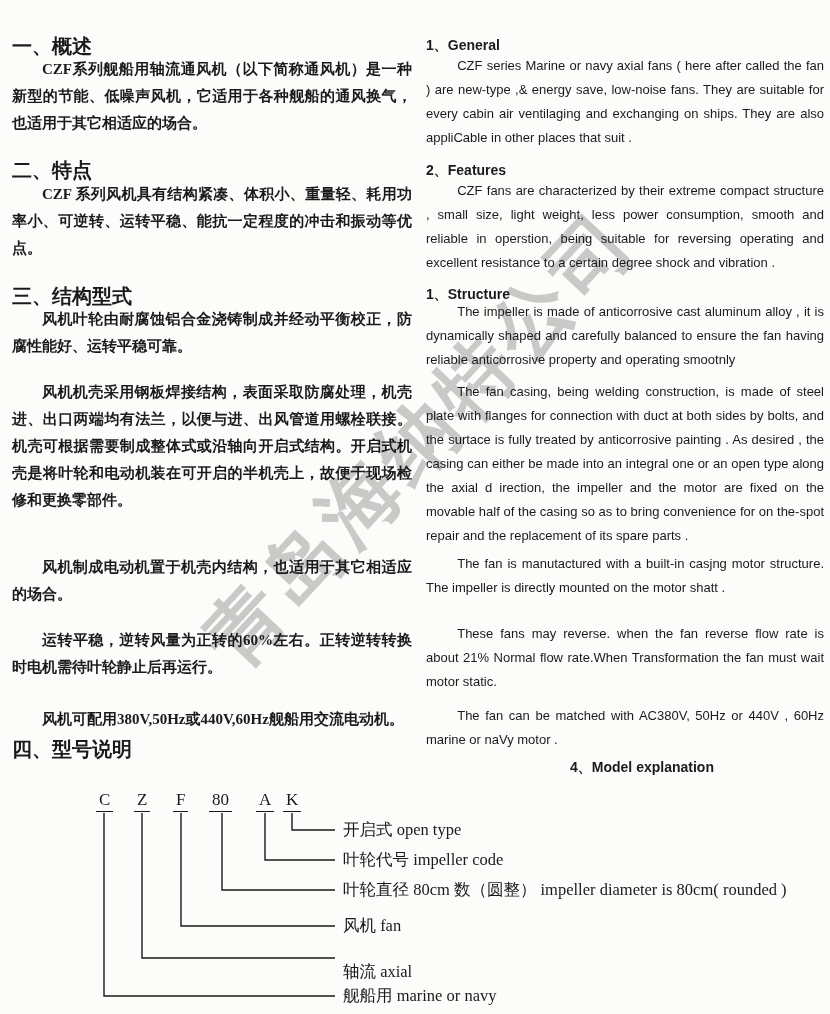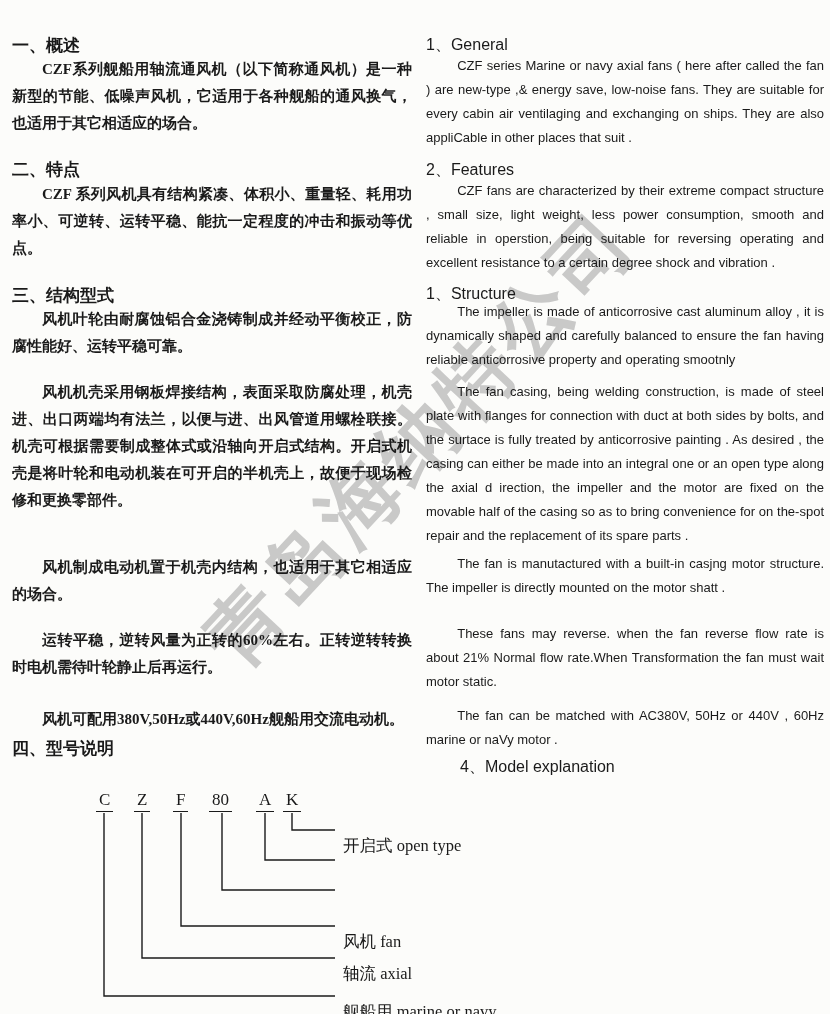--- a/index.html
+++ b/index.html
@@ -28,52 +28,52 @@
     z-index:1;
     pointer-events:none;
   }
   .col{position:absolute;top:0;z-index:2;}
   .col-cn{left:12px;width:400px;}
   .col-en{left:426px;width:398px;}
   .blk{position:absolute;left:0;right:0;margin:0;}
   
   .cn-h{
     font-family:Liberation Sans, sans-serif;
-    font-weight:bold;font-size:17px;line-height:24px;
+    font-weight:bold;font-size:20px;line-height:24px;
   }
   .cn-p{
     font-family:"Liberation Serif","DejaVu Serif",serif;
     font-weight:bold;font-size:15px;line-height:27px;
     text-align:justify;text-indent:2em;
   }
   
   .en-h{
     font-family:"Liberation Sans","DejaVu Sans",sans-serif;
-    font-size:16px;line-height:22px;font-weight:normal;
+    font-size:14px;line-height:22px;font-weight:bold;
   }
   .en-p{
     font-family:"Liberation Sans","DejaVu Sans",sans-serif;
     font-size:13px;line-height:24px;
     text-align:justify;text-indent:2.4em;
   }
-  .indent-h{padding-left:34px;}
+  .indent-h{padding-left:34px;text-align:center;}
   
   .diagram{position:absolute;left:0;top:780px;width:830px;height:234px;z-index:2;}
   .code-letter{
     position:absolute;top:10px;
     font-family:"Liberation Serif","DejaVu Serif",serif;
     font-size:17px;line-height:20px;
     padding:0 3px 1px 3px;
     border-bottom:1.5px solid #1a1a1a;
   }
   .dlines{position:absolute;left:0;top:0;pointer-events:none;}
   .dlabel{
     position:absolute;left:343px;
     font-family:"Liberation Serif","DejaVu Serif",serif;
-    font-size:16.5px;line-height:21px;white-space:nowrap;margin-top:16px;
+    font-size:16.5px;line-height:21px;white-space:nowrap;
   }
 </style>
 </head>
 <body>
 
 <div class="page">
 
   <div class="watermark">青岛海纳特公司</div>
 
   <div class="col col-cn">
@@ -115,18 +115,20 @@
     <svg class="dlines" width="830" height="234" viewBox="0 0 830 234">
       <polyline points="104,33 104,216 335,216" fill="none" stroke="#1a1a1a" stroke-width="1.4"></polyline>
       <polyline points="142,33 142,178 335,178" fill="none" stroke="#1a1a1a" stroke-width="1.4"></polyline>
       <polyline points="181,33 181,146 335,146" fill="none" stroke="#1a1a1a" stroke-width="1.4"></polyline>
       <polyline points="222,33 222,110 335,110" fill="none" stroke="#1a1a1a" stroke-width="1.4"></polyline>
       <polyline points="265,33 265,80 335,80" fill="none" stroke="#1a1a1a" stroke-width="1.4"></polyline>
       <polyline points="292,33 292,50 335,50" fill="none" stroke="#1a1a1a" stroke-width="1.4"></polyline>
     </svg>
 
     <div class="dlabel" style="top:39px">开启式 open type</div>
+    <div class="dlabel" style="top:69px">叶轮代号 impeller code</div>
+    <div class="dlabel" style="top:99px">叶轮直径 80cm 数（圆整）  impeller diameter is 80cm( rounded )</div>
     <div class="dlabel" style="top:135px">风机 fan</div>
-    <div class="dlabel" style="top:167px">轴流 axial</div>
+    <div class="dlabel" style="top:181px">轴流 axial</div>
     <div class="dlabel" style="top:205px">舰船用  marine or navy</div>
   </div>
 
 </div>
 
 </body></html>

